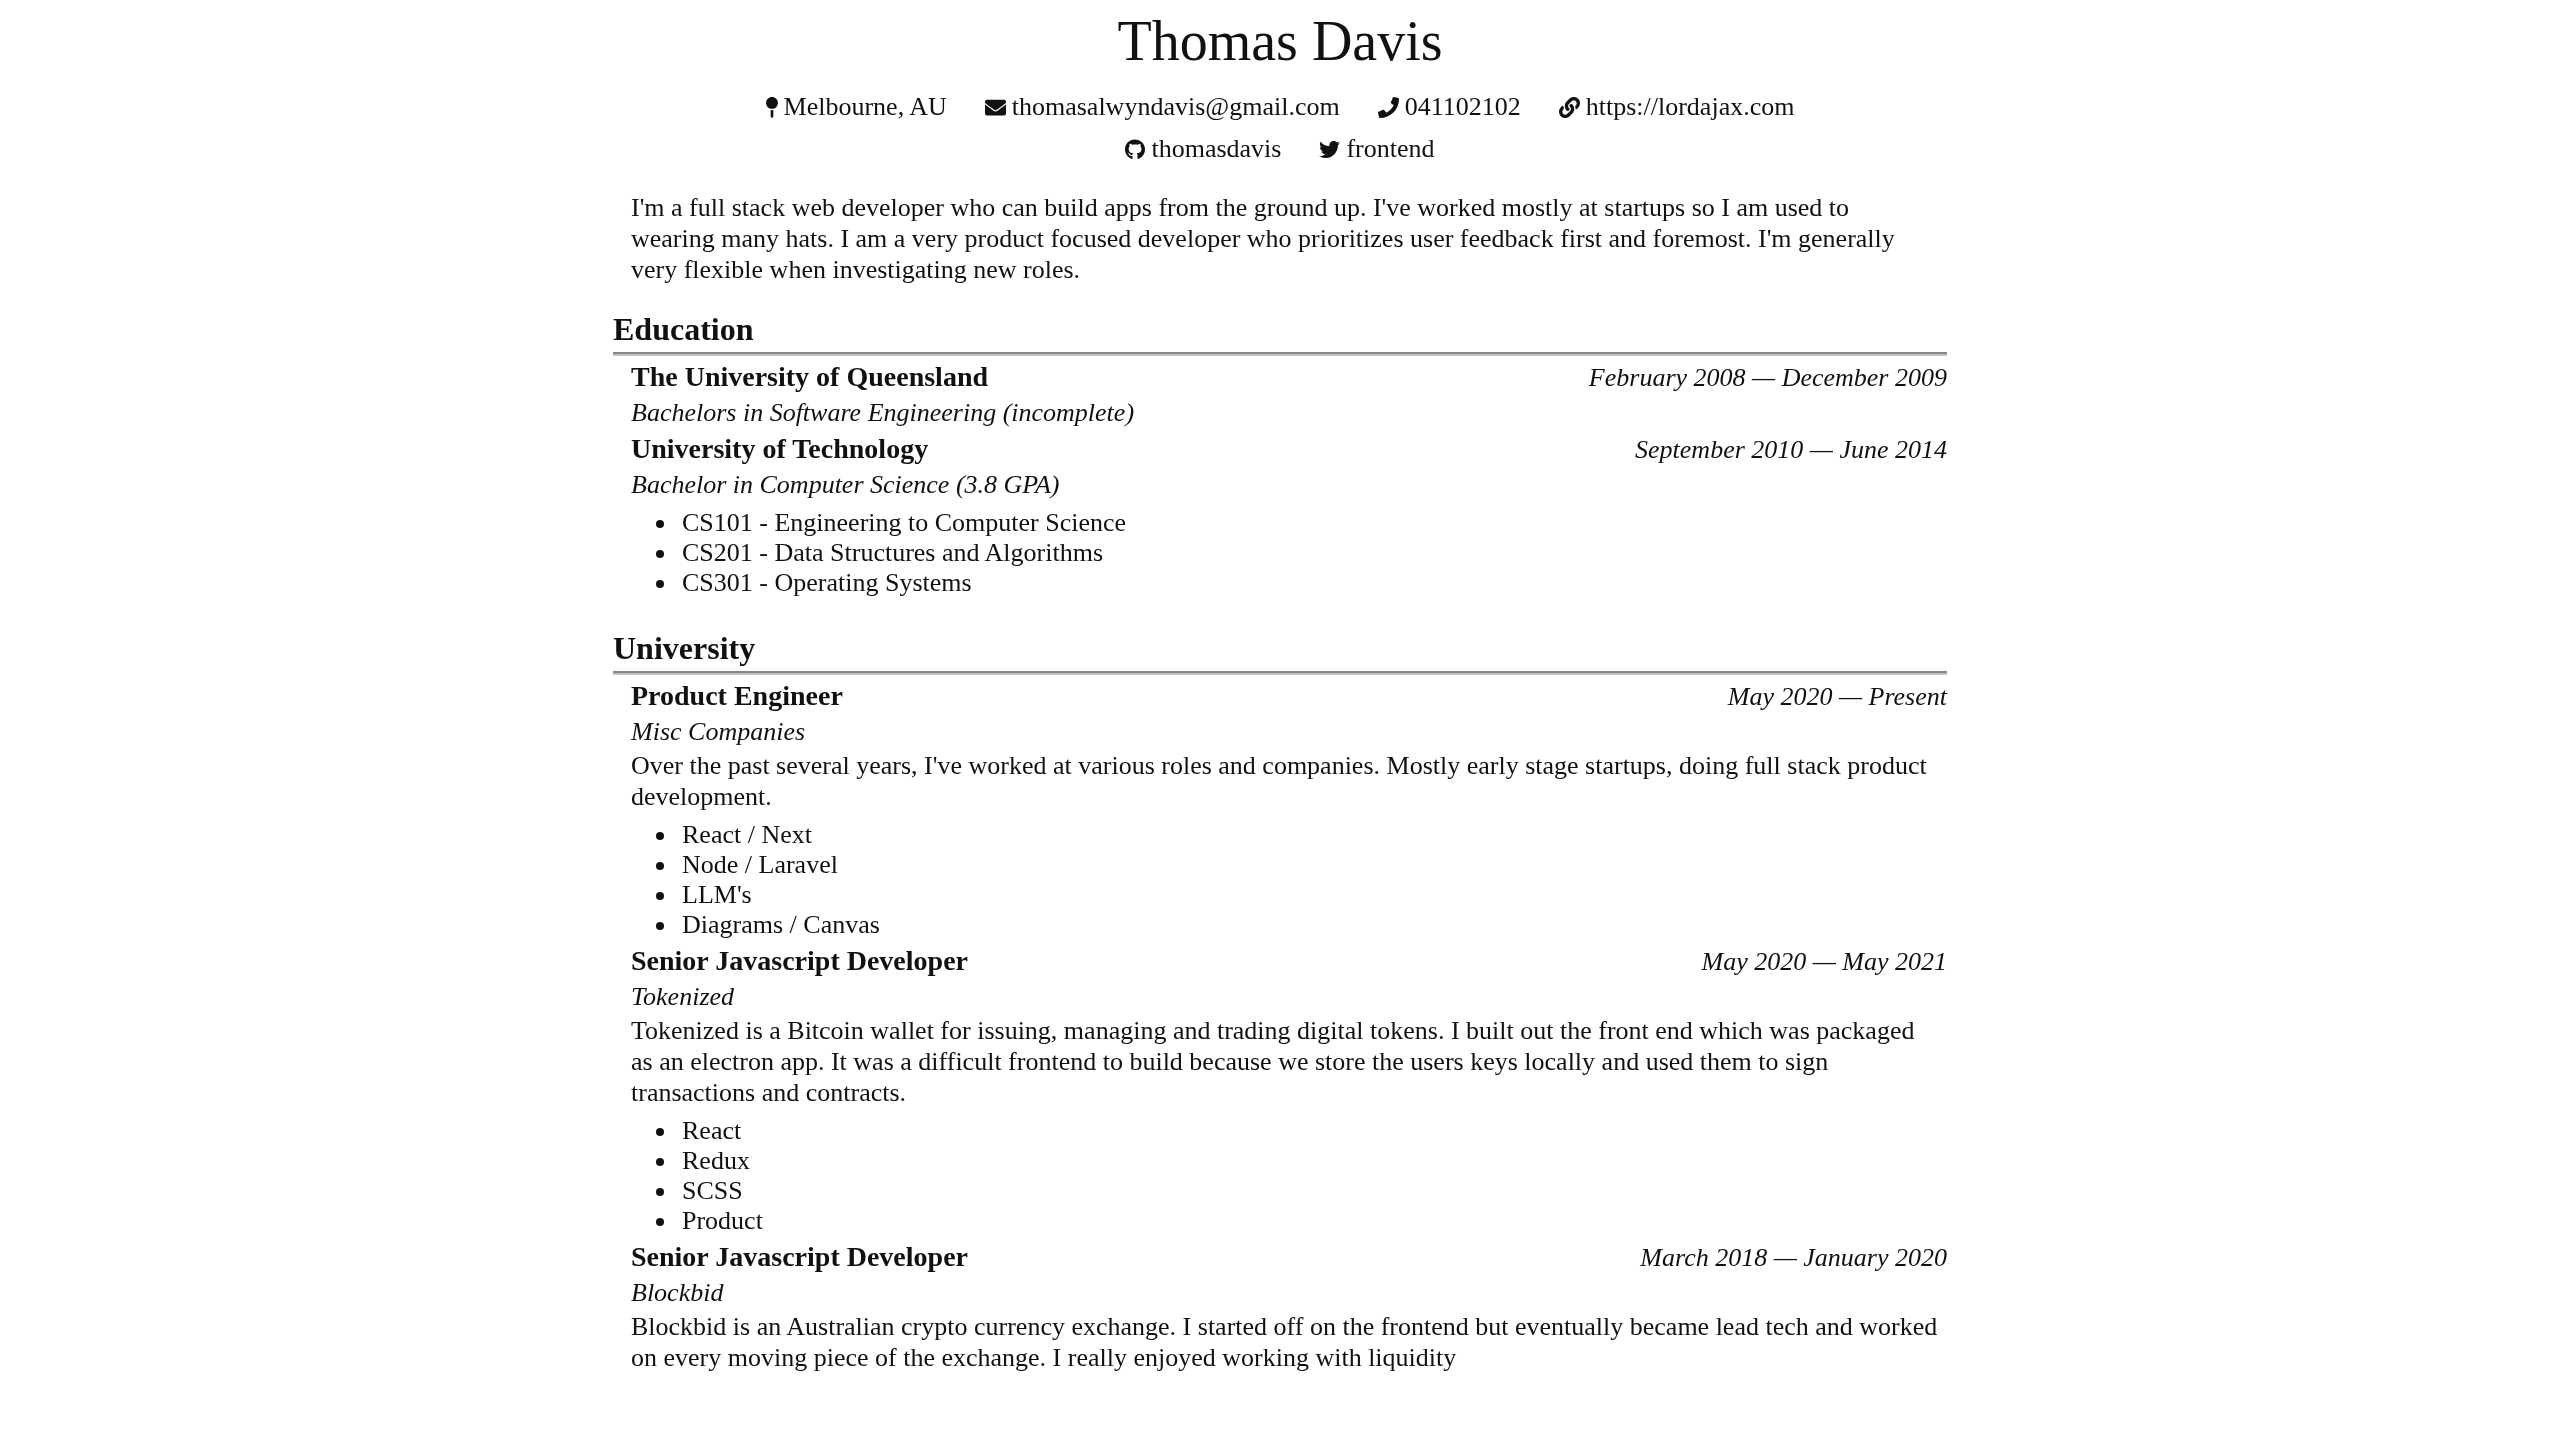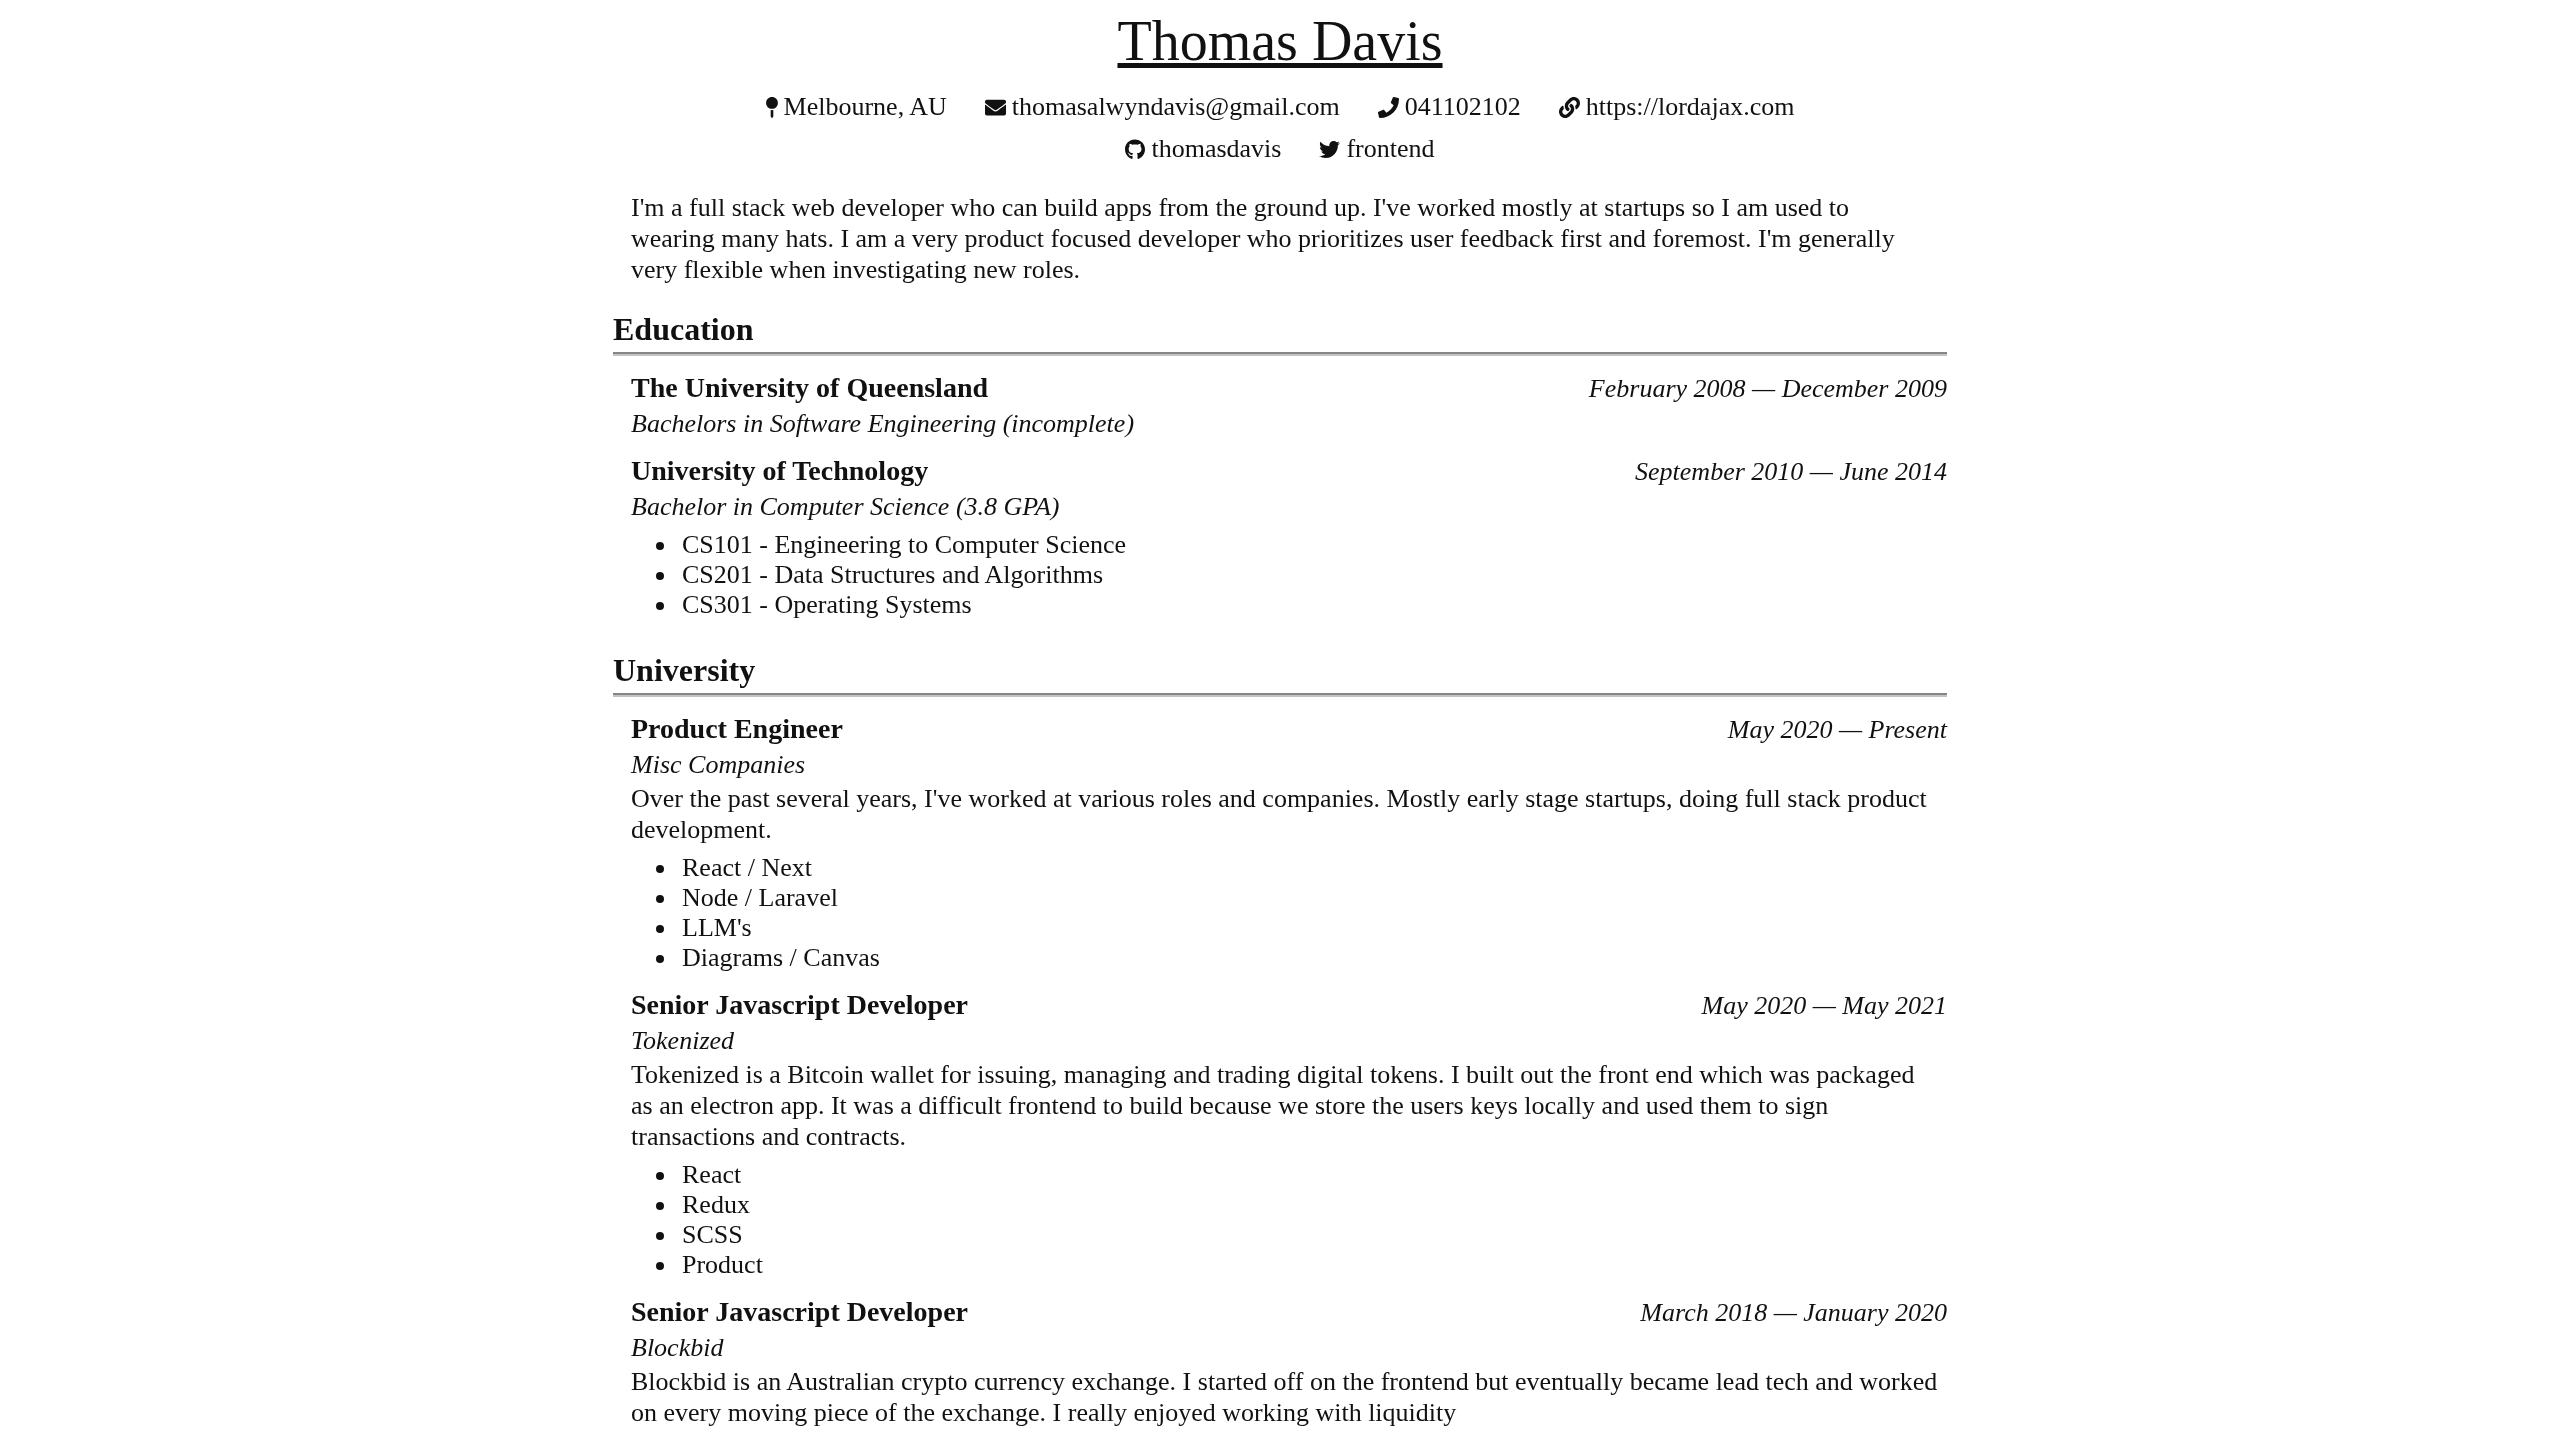--- a/index.html
+++ b/index.html
@@ -15,21 +15,20 @@
     width: 1334px;
     margin: 0 auto;
     padding-top: 8px;
   }
   .name {
     margin: 0;
     text-align: center;
     font-size: 56px;
     font-weight: normal;
     line-height: 66px;
-    text-decoration: underline;
   }
   .contact-row {
     display: flex;
     justify-content: center;
     align-items: center;
     gap: 38px;
     font-size: 26px;
     margin-top: 18px;
   }
   .contact-row.profiles { margin-top: 12px; text-align: center; }
@@ -53,21 +52,21 @@
     font-size: 32px;
     font-weight: bold;
     line-height: 40px;
   }
   .rule {
     height: 4px;
     margin-top: 3px;
     background: linear-gradient(#868686 40%, #c2c2c2 40%);
   }
   .entries { padding-left: 18px; }
-  .entry { margin-top: 15px; }
+  .entry { margin-top: 4px; }
   .entry-header {
     display: flex;
     justify-content: space-between;
     align-items: baseline;
   }
   .entry-title {
     font-weight: bold;
     font-size: 28px;
     line-height: 34px;
   }

